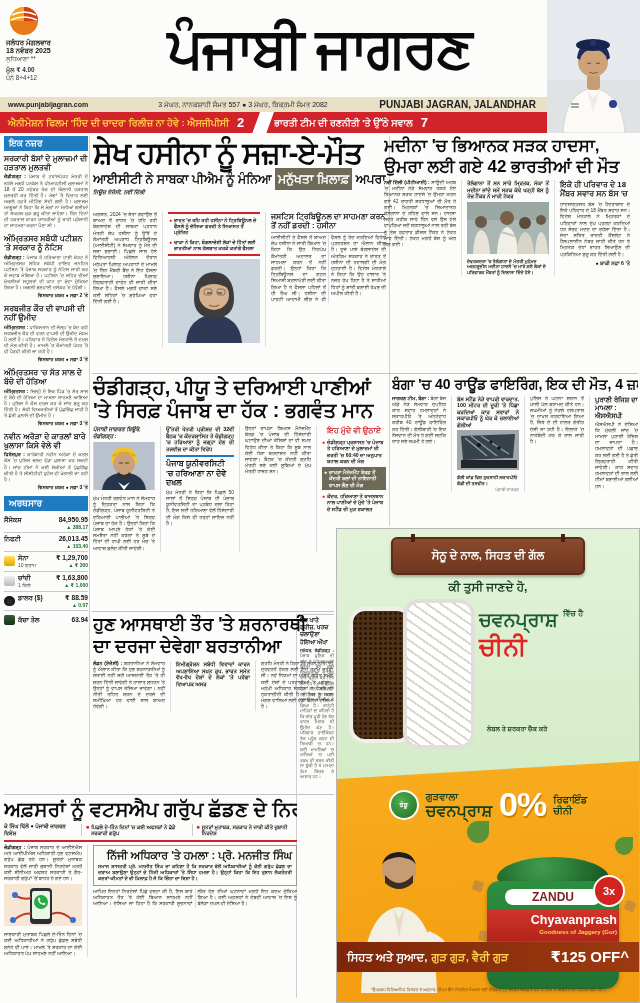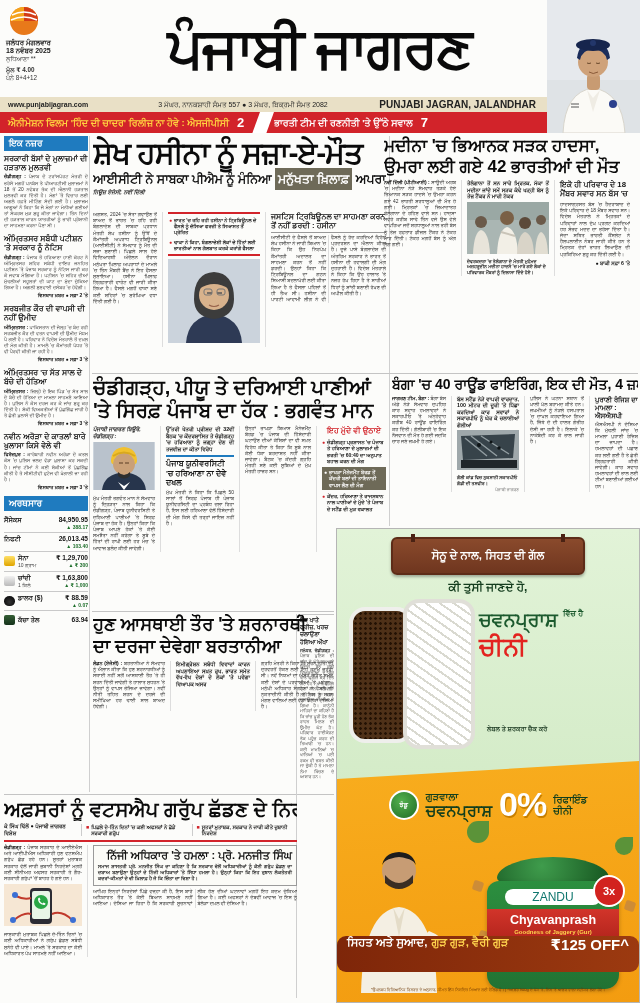--- a/index.html
+++ b/index.html
@@ -139,31 +139,31 @@
   .gur-col div:first-child{font-size:10px;font-weight:bold;color:#133f1d;}
   .gur-col div:last-child{font-size:16px;font-weight:bold;color:#133f1d;line-height:16px;}
   .zero{font-size:34px;font-weight:bold;color:#fff;text-shadow:1px 2px 0 #c87f00;letter-spacing:-1px;}
   .ref-col div{font-size:10px;font-weight:bold;color:#133f1d;line-height:11px;}
   .jar{position:absolute;right:20px;top:96px;width:132px;height:136px;}
   .jar-cap{position:absolute;left:10px;top:0;width:112px;height:30px;border-radius:50% 50% 30% 30%/70% 70% 30% 30%;
      background:radial-gradient(circle at 40% 30%,#3f9c4c,#15541f);}
   .jar-body{position:absolute;left:0;top:24px;width:132px;height:108px;border-radius:12px 12px 14px 14px;
      background:linear-gradient(#2c8f3f,#217233);overflow:hidden;box-shadow:0 2px 4px rgba(0,0,0,.25);}
   .jar-zandu{width:96px;margin:8px auto 0;background:#fff;border-radius:10px;text-align:center;
-     font-size:12px;font-weight:normal;color:#0f766e;line-height:16px;}
-  .jar-red{margin-top:4px;background:linear-gradient(#d2342a,#b2241c);padding:4px 2px 6px;text-align:center;}
+     font-size:12px;font-weight:bold;color:#7f1d1d;line-height:16px;}
+  .jar-red{margin-top:4px;background:linear-gradient(#d2342a,#b2241c);padding:4px 2px 6px;text-align:right;}
   .jar-name{color:#fff;font-weight:bold;font-size:12.5px;}
   .jar-sub{color:#ffd34d;font-weight:bold;font-size:6px;margin-top:2px;}
   .jar-badge{position:absolute;top:18px;right:-6px;width:28px;height:28px;border-radius:50%;
      background:#d2231f;border:2px solid #fff;color:#fff;font-weight:bold;font-size:11px;
      display:flex;align-items:center;justify-content:center;}
   .leaf{position:absolute;border-radius:50% 0 50% 50%;background:#3f8f3f;opacity:.85;}
   .cube{position:absolute;width:10px;height:10px;background:#c98a3b;transform:rotate(18deg);border-radius:2px;opacity:.9;}
-  .ad-strip{position:absolute;left:0;right:0;bottom:30px;height:36px;
-     background:linear-gradient(90deg,#7e2609,#9c3a10);display:flex;padding:0 10px;border-radius:9px;}
+  .ad-strip{position:absolute;left:0;right:0;bottom:30px;height:30px;
+     background:linear-gradient(90deg,#7e2609,#9c3a10);display:flex;align-items:center;padding:0 10px;}
   .strip-w{color:#fff;font-weight:bold;font-size:11.5px;white-space:nowrap;}
   .strip-y{color:#ffd34d;font-weight:bold;font-size:11.5px;margin-left:4px;white-space:nowrap;}
   .offer{margin-left:auto;color:#fff;font-weight:bold;font-size:15px;white-space:nowrap;}
   .ad-disc{position:absolute;left:6px;right:6px;bottom:10px;font-size:4px;color:#6b3500;text-align:center;}
   .sonu{position:absolute;left:4px;top:84px;width:112px;height:148px;}
 </style>
 </head>
 <body>
 
 <div class="page">

